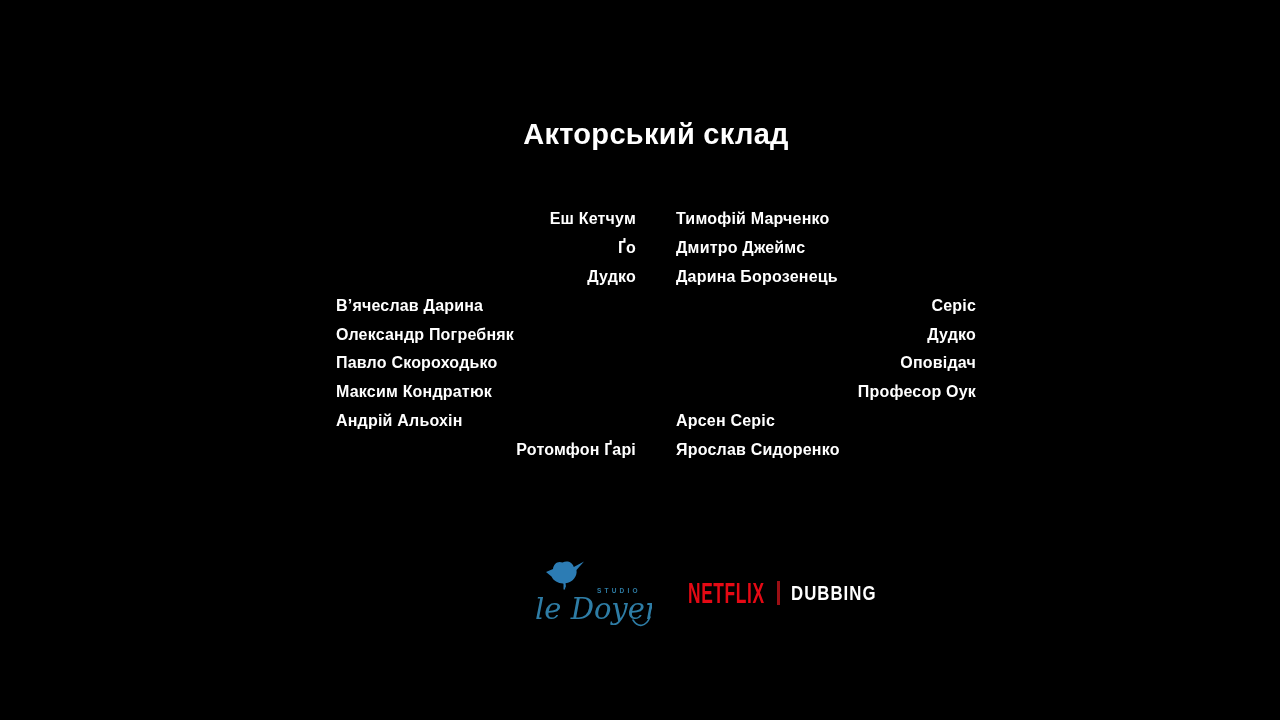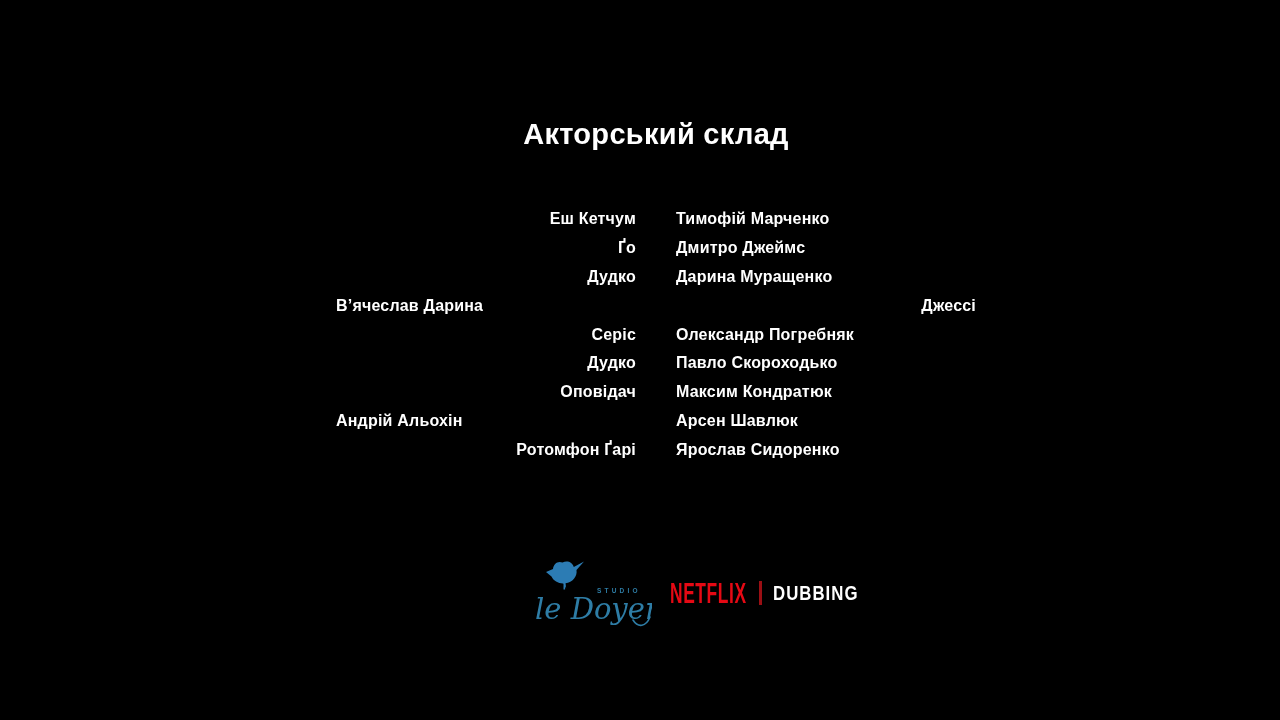--- a/index.html
+++ b/index.html
@@ -52,21 +52,21 @@
 
   .ledoyen {
     position: absolute;
     left: 534px;
     top: 556px;
     width: 118px;
     height: 82px;
   }
   .netflix-lockup {
     position: absolute;
-    left: 670px;
+    left: 688px;
     top: 579px;
     width: 190px;
     height: 28px;
     text-decoration: underline;
   }
   .netflix-wordmark {
     position: absolute;
     left: 0;
     top: 50%;
     transform: translateY(-50%) scaleX(0.60);
@@ -103,31 +103,31 @@
 <div class="stage" style="background: rgb(0, 0, 0);">
 
   <h1 class="title" style="color: rgb(255, 255, 255);">Акторський склад</h1>
 
   <div class="cast">
     <div class="char">Еш Кетчум</div>
     <div class="actor">Тимофій Марченко</div>
     <div class="char">Ґо</div>
     <div class="actor">Дмитро Джеймс</div>
     <div class="char">Дудко</div>
-    <div class="actor">Дарина Муращенко</div>
+    <div class="actor">Дарина Борозенець</div>
     <div class="actor">В’ячеслав Дарина</div>
-    <div class="char">Джессі</div>
     <div class="char">Серіс</div>
     <div class="actor">Олександр Погребняк</div>
     <div class="char">Дудко</div>
     <div class="actor">Павло Скороходько</div>
     <div class="char">Оповідач</div>
     <div class="actor">Максим Кондратюк</div>
+    <div class="char">Професор Оук</div>
     <div class="actor">Андрій Альохін</div>
-    <div class="actor">Арсен Шавлюк</div>
+    <div class="actor">Арсен Серіс</div>
     <div class="char">Ротомфон Ґарі</div>
     <div class="actor">Ярослав Сидоренко</div>
   </div>
 
   <div class="ledoyen">
     <svg width="118" height="82" viewBox="0 0 118 82">
       <path fill="#2C7CB4" d="M12 16 L19 13
                C19.5 7.5, 24 4.5, 28.5 6.5
                C33 4, 38.5 6, 39.8 11
                L50 5.5 L42.5 14

